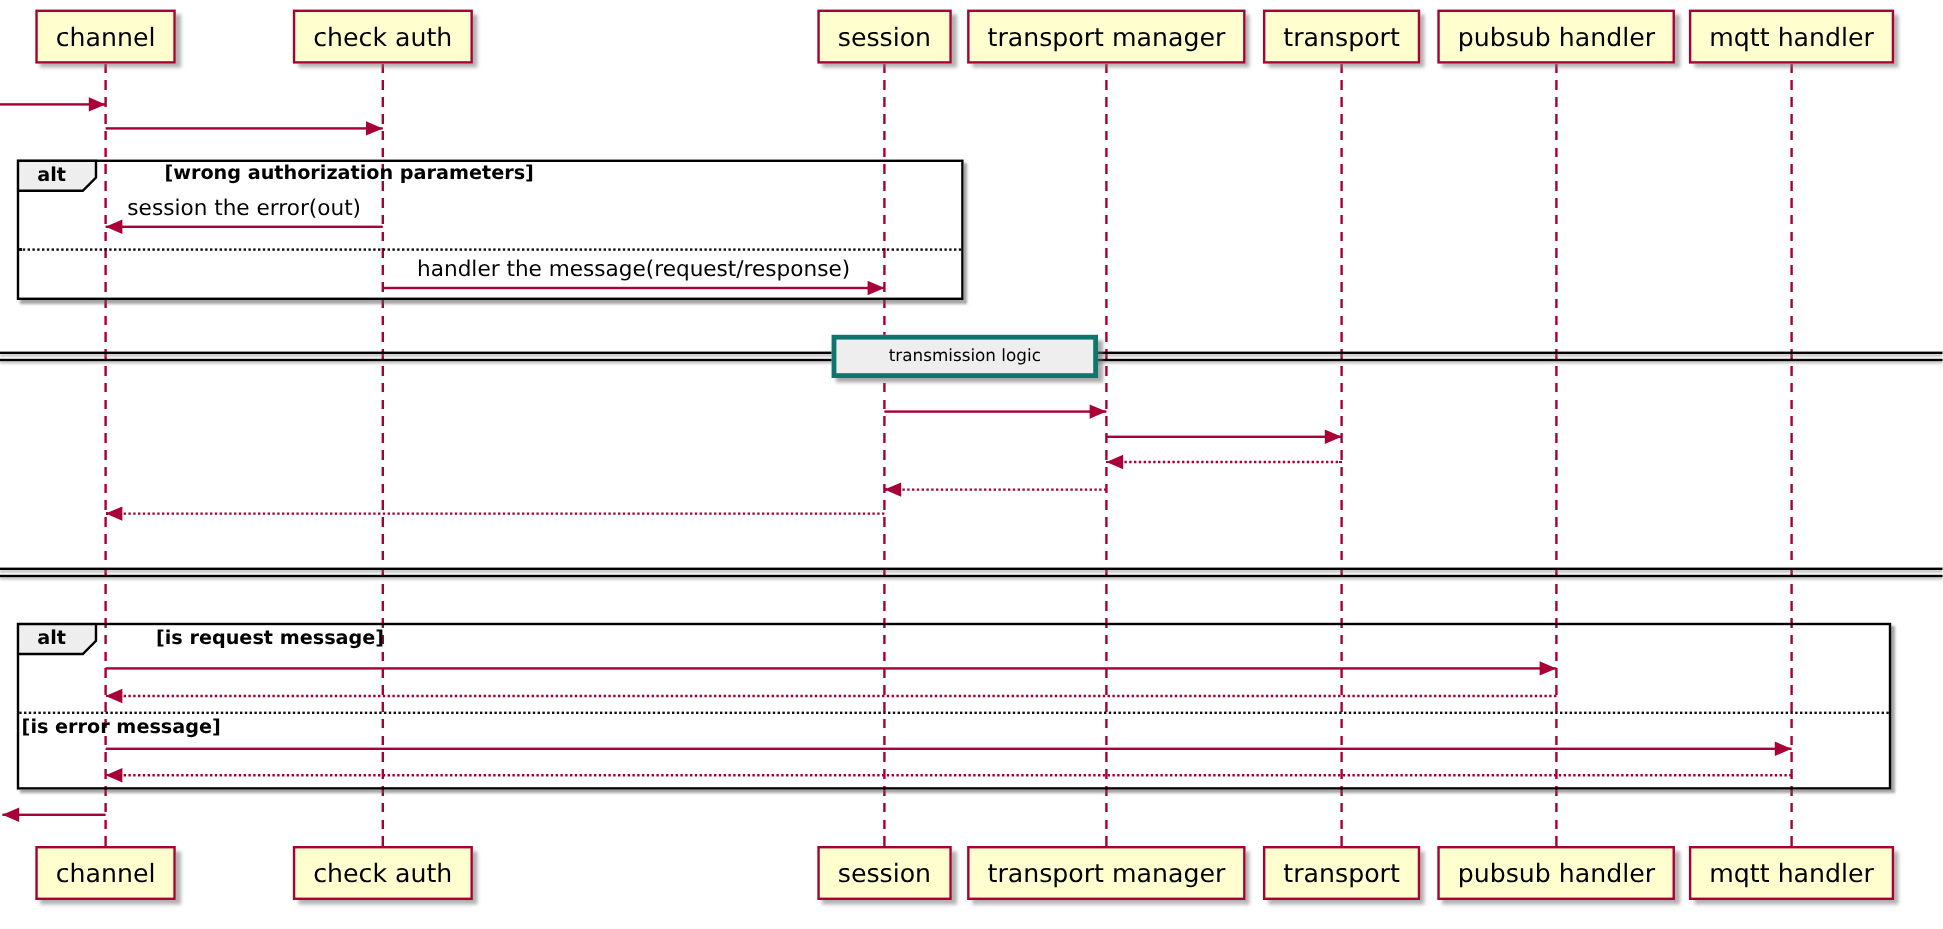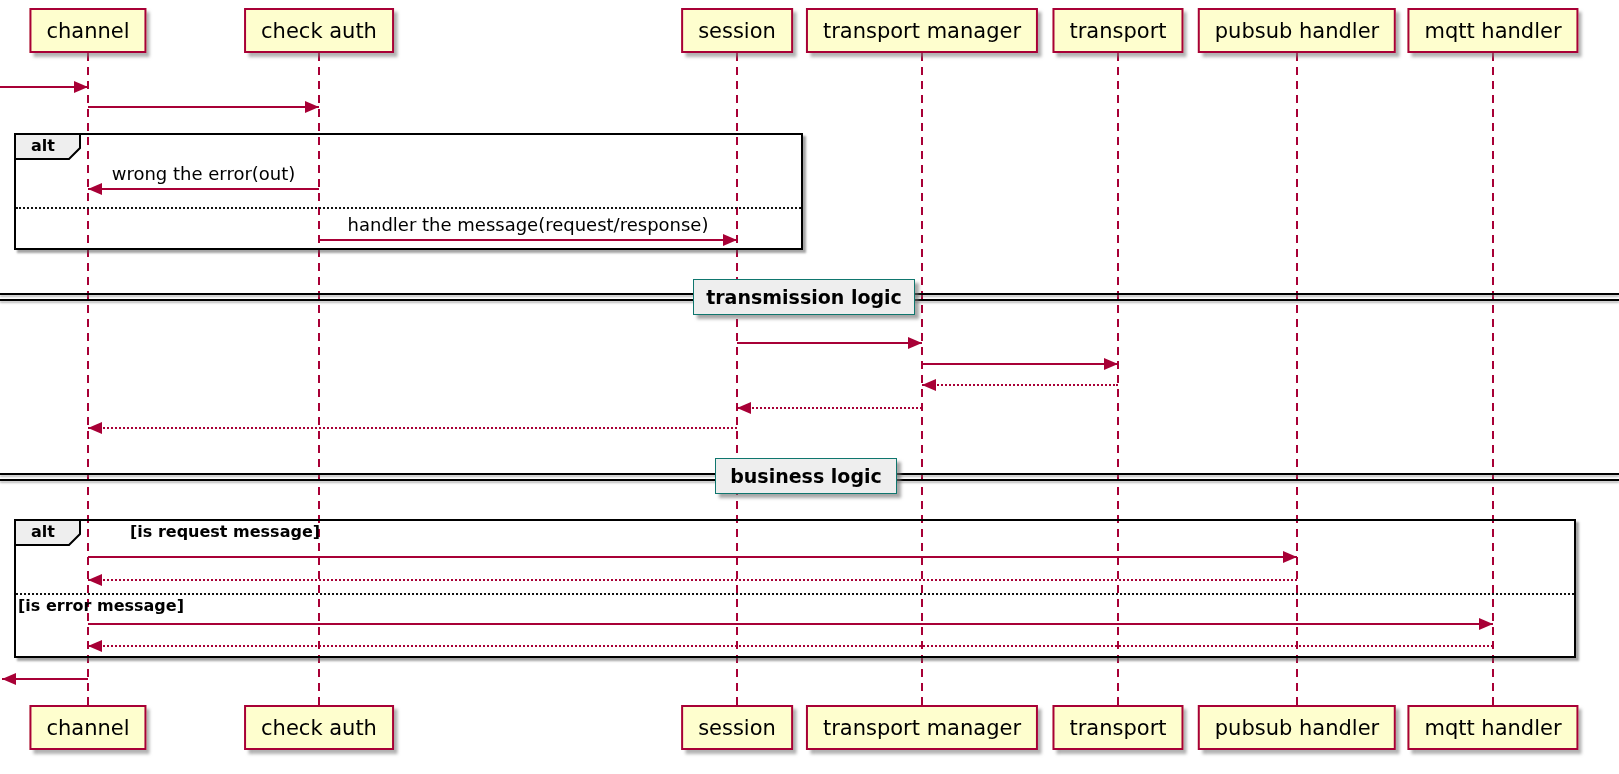--- a/index.html
+++ b/index.html
@@ -26,24 +26,24 @@
   .arrowhead.right{border-left:14px solid var(--accent);}
   .arrowhead.left{border-right:14px solid var(--accent);}
   .msg-label{position:absolute;transform:translateX(-50%);font-size:18px;white-space:nowrap;}
   .frame{position:absolute;border:2px solid var(--frameborder);box-shadow:3px 3px 2px rgba(90,90,90,.55);background:transparent;}
   .frame-tab-svg{position:absolute;}
   .frame-tab-label{position:absolute;font-weight:bold;font-size:16px;}
   .frame-sep{position:absolute;height:0;border-top:2px dotted #111;}
   .condition{position:absolute;font-weight:bold;font-size:16px;white-space:nowrap;}
   .divider-line{position:absolute;left:0;width:1619px;height:2px;background:#000;box-shadow:0 2px 2px rgba(120,120,120,.5);}
   .divider-box{
-    position:absolute;background:var(--framefill);border:1px solid #0f766e;
+    position:absolute;background:var(--framefill);border:4px solid #0f766e;
     box-shadow:4px 4px 3px rgba(110,110,110,.6);
     display:flex;align-items:center;justify-content:center;
-    font-weight:bold;font-size:19px;white-space:nowrap;
+    font-weight:normal;font-size:14px;white-space:nowrap;
   }
 </style>
 </head>
 <body>
 
 <div id="diagram" style="--accent: #A80036; --pfill: #FEFECE; --framefill: #EEEEEE; --frameborder: #000000; --bg: #FFFFFF;">
     <div class="lifeline" style="left: 87px; top: 53px; height: 652px;"></div>
     <div class="lifeline" style="left: 318px; top: 53px; height: 652px;"></div>
     <div class="lifeline" style="left: 736px; top: 53px; height: 652px;"></div>
     <div class="lifeline" style="left: 921px; top: 53px; height: 652px;"></div>
@@ -53,35 +53,36 @@
     <div class="divider-line" style="top: 293px;"></div>
     <div class="divider-line" style="top: 299px;"></div>
     <div class="divider-line" style="top: 473px;"></div>
     <div class="divider-line" style="top: 479px;"></div>
     <div class="frame" style="left: 14px; top: 133px; width: 789px; height: 117px;"></div>
     <div class="frame-tab-svg" style="left: 14px; top: 133px; width: 70px; height: 28px;"><svg width="70" height="28" viewBox="0 0 70 28">
         <path d="M1,1 H66 V15 L55,26 H1 Z" fill="#EEEEEE" stroke="#000000" stroke-width="2"></path>
       </svg></div>
     <div class="frame-tab-label" style="left: 31px; top: 136px;">alt</div>
     <div class="frame-sep" style="left: 16px; top: 207px; width: 785px;"></div>
+    <div class="condition" style="left: 137px; top: 134px;">[wrong authorization parameters]</div>
     <div class="frame" style="left: 14px; top: 519px; width: 1562px; height: 139px;"></div>
     <div class="frame-tab-svg" style="left: 14px; top: 519px; width: 70px; height: 28px;"><svg width="70" height="28" viewBox="0 0 70 28">
         <path d="M1,1 H66 V15 L55,26 H1 Z" fill="#EEEEEE" stroke="#000000" stroke-width="2"></path>
       </svg></div>
     <div class="frame-tab-label" style="left: 31px; top: 522px;">alt</div>
     <div class="frame-sep" style="left: 16px; top: 593px; width: 1558px;"></div>
     <div class="condition" style="left: 130px; top: 522px;">[is request message]</div>
     <div class="condition" style="left: 18px; top: 596px;">[is error message]</div>
     <div class="msg-line solid" style="left: 0px; top: 86px; width: 88px;"></div>
     <div class="arrowhead right" style="top: 81px; left: 74px;"></div>
     <div class="msg-line solid" style="left: 88px; top: 106px; width: 231px;"></div>
     <div class="arrowhead right" style="top: 101px; left: 305px;"></div>
     <div class="msg-line solid" style="left: 88px; top: 188px; width: 231px;"></div>
     <div class="arrowhead left" style="top: 183px; left: 88px;"></div>
-    <div class="msg-label" style="left: 203.5px; top: 163px;">wrong the error(out)</div>
+    <div class="msg-label" style="left: 203.5px; top: 163px;">session the error(out)</div>
     <div class="msg-line solid" style="left: 319px; top: 239px; width: 418px;"></div>
     <div class="arrowhead right" style="top: 234px; left: 723px;"></div>
     <div class="msg-label" style="left: 528px; top: 214px;">handler the message(request/response)</div>
     <div class="msg-line solid" style="left: 737px; top: 342px; width: 185px;"></div>
     <div class="arrowhead right" style="top: 337px; left: 908px;"></div>
     <div class="msg-line solid" style="left: 922px; top: 363px; width: 196px;"></div>
     <div class="arrowhead right" style="top: 358px; left: 1104px;"></div>
     <div class="msg-line dotted" style="left: 922px; top: 384px; width: 196px;"></div>
     <div class="arrowhead left" style="top: 379px; left: 922px;"></div>
     <div class="msg-line dotted" style="left: 737px; top: 407px; width: 185px;"></div>
@@ -92,21 +93,20 @@
     <div class="arrowhead right" style="top: 551px; left: 1283px;"></div>
     <div class="msg-line dotted" style="left: 88px; top: 579px; width: 1209px;"></div>
     <div class="arrowhead left" style="top: 574px; left: 88px;"></div>
     <div class="msg-line solid" style="left: 88px; top: 623px; width: 1405px;"></div>
     <div class="arrowhead right" style="top: 618px; left: 1479px;"></div>
     <div class="msg-line dotted" style="left: 88px; top: 645px; width: 1405px;"></div>
     <div class="arrowhead left" style="top: 640px; left: 88px;"></div>
     <div class="msg-line solid" style="left: 2px; top: 678px; width: 86px;"></div>
     <div class="arrowhead left" style="top: 673px; left: 2px;"></div>
     <div class="divider-box" style="left: 693px; top: 279px; width: 222px; height: 36px;">transmission logic</div>
-    <div class="divider-box" style="left: 715px; top: 458px; width: 182px; height: 36px;">business logic</div>
     <div class="pbox" style="left: 88px; top: 8px; height: 45px;">channel</div>
     <div class="pbox" style="left: 88px; top: 705px; height: 45px;">channel</div>
     <div class="pbox" style="left: 319px; top: 8px; height: 45px;">check auth</div>
     <div class="pbox" style="left: 319px; top: 705px; height: 45px;">check auth</div>
     <div class="pbox" style="left: 737px; top: 8px; height: 45px;">session</div>
     <div class="pbox" style="left: 737px; top: 705px; height: 45px;">session</div>
     <div class="pbox" style="left: 922px; top: 8px; height: 45px;">transport manager</div>
     <div class="pbox" style="left: 922px; top: 705px; height: 45px;">transport manager</div>
     <div class="pbox" style="left: 1118px; top: 8px; height: 45px;">transport</div>
     <div class="pbox" style="left: 1118px; top: 705px; height: 45px;">transport</div>

